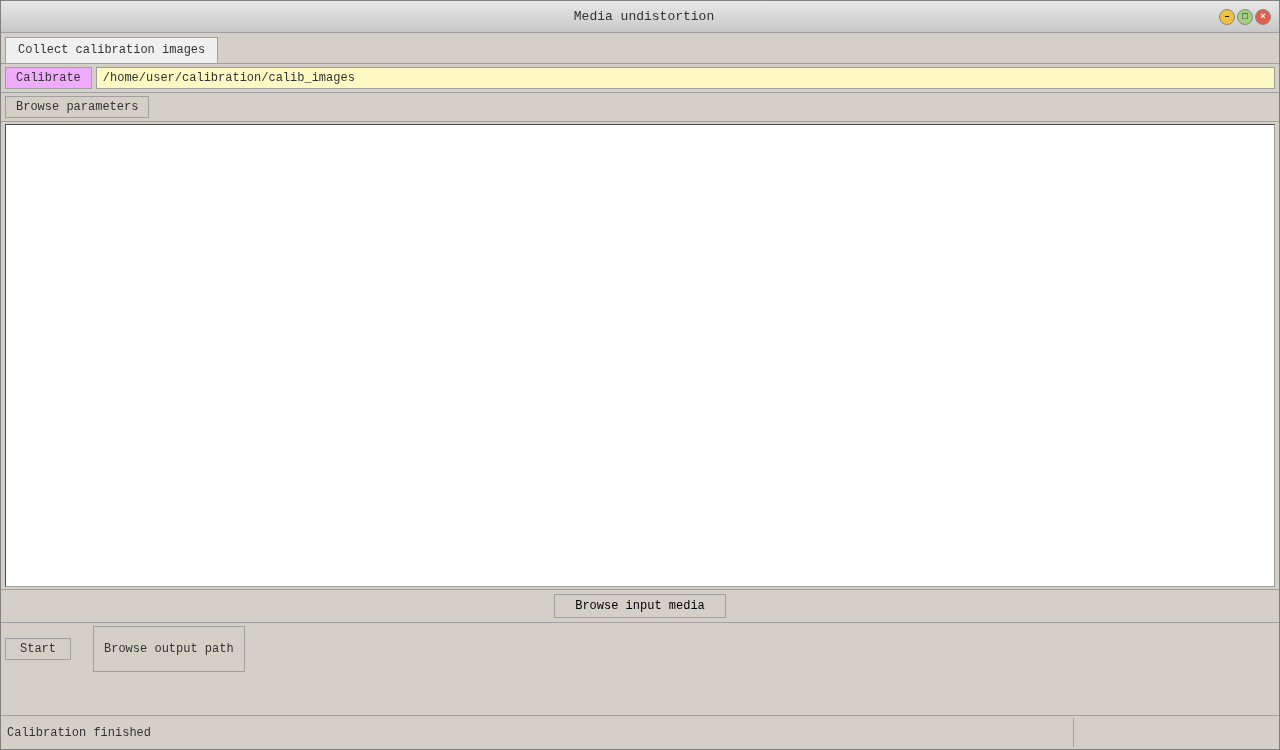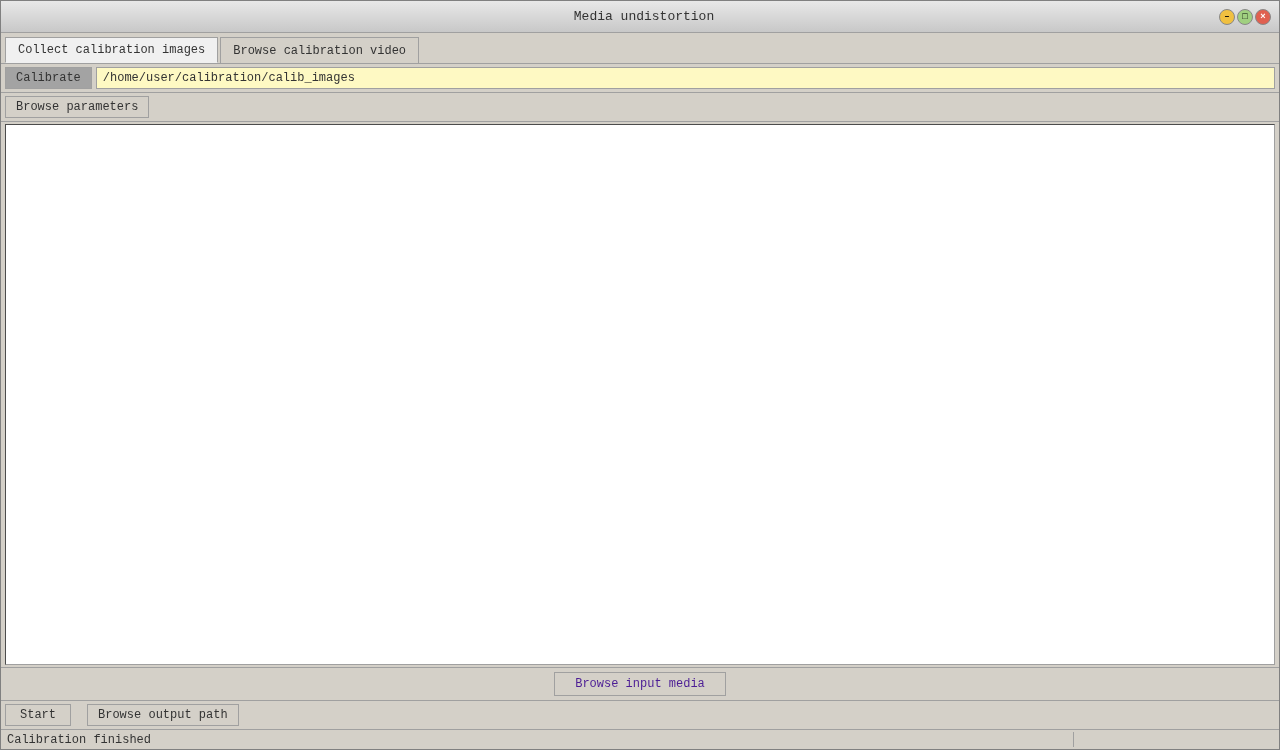--- a/index.html
+++ b/index.html
@@ -111,21 +111,21 @@
       align-items: center;
       background: #d4d0c8;
       padding: 3px 4px;
       border-bottom: 1px solid #a0a0a0;
       flex-shrink: 0;
       gap: 4px;
     }
 
     .calibrate-btn {
       padding: 3px 10px;
-      background: #a3a3a3;
+      background: #f0abfc;
       border: 1px solid #a0a0a0;
       cursor: pointer;
       font-family: 'Courier New', Courier, monospace;
       font-size: 12px;
       color: #333;
     }
 
     .path-display {
       flex: 1;
       padding: 3px 6px;
@@ -188,63 +188,64 @@
       flex-shrink: 0;
     }
 
     .input-media-btn {
       padding: 4px 20px;
       background: #d4d0c8;
       border: 1px solid #a0a0a0;
       cursor: pointer;
       font-family: 'Courier New', Courier, monospace;
       font-size: 12px;
-      color: #4c1d95;
+      color: #000000;
     }
 
     
     .bottom-bar {
       display: flex;
       align-items: center;
       background: #d4d0c8;
       padding: 3px 4px;
       border-top: 1px solid #a0a0a0;
       flex-shrink: 0;
-      gap: 16px;
+      gap: 22px;
     }
 
     .start-btn {
       padding: 3px 14px;
       background: #d4d0c8;
       border: 1px solid #a0a0a0;
       cursor: pointer;
       font-family: 'Courier New', Courier, monospace;
       font-size: 12px;
       color: #333;
     }
 
     .output-path-btn {
-      padding: 3px 10px;
+      padding: 15px 10px;
       background: #d4d0c8;
       border: 1px solid #a0a0a0;
       cursor: pointer;
       font-family: 'Courier New', Courier, monospace;
       font-size: 12px;
       color: #333;
     }
 
     
     .status-bar {
       display: flex;
       align-items: center;
       background: #d4d0c8;
       padding: 2px 6px;
       border-top: 1px solid #a0a0a0;
       flex-shrink: 0;
-      height: 20px;
+      height: 34px;
+      margin-top: 40px;
     }
 
     .status-text {
       font-family: 'Courier New', Courier, monospace;
       font-size: 12px;
       color: #333;
       flex: 1;
     }
 
     .status-right {
@@ -273,23 +274,20 @@
       </div>
     </div>
   </div>
 
   <div class="content">
 
     <div class="tab-row">
       <div class="tab active">
         <span>Collect calibration images</span>
       </div>
-      <div class="tab">
-        <span>Browse calibration video</span>
-      </div>
     </div>
 
     <div class="calibrate-row">
       <button class="calibrate-btn">
         <span>Calibrate</span>
       </button>
       <div class="path-display">/home/user/calibration/calib_images</div>
     </div>
 
     <div class="params-row">

